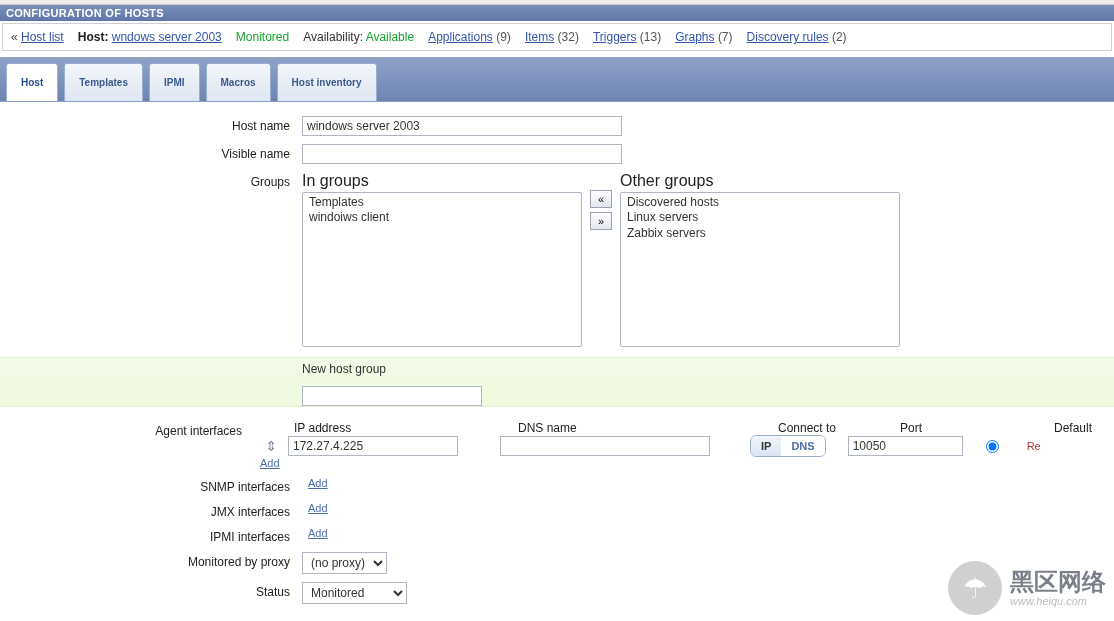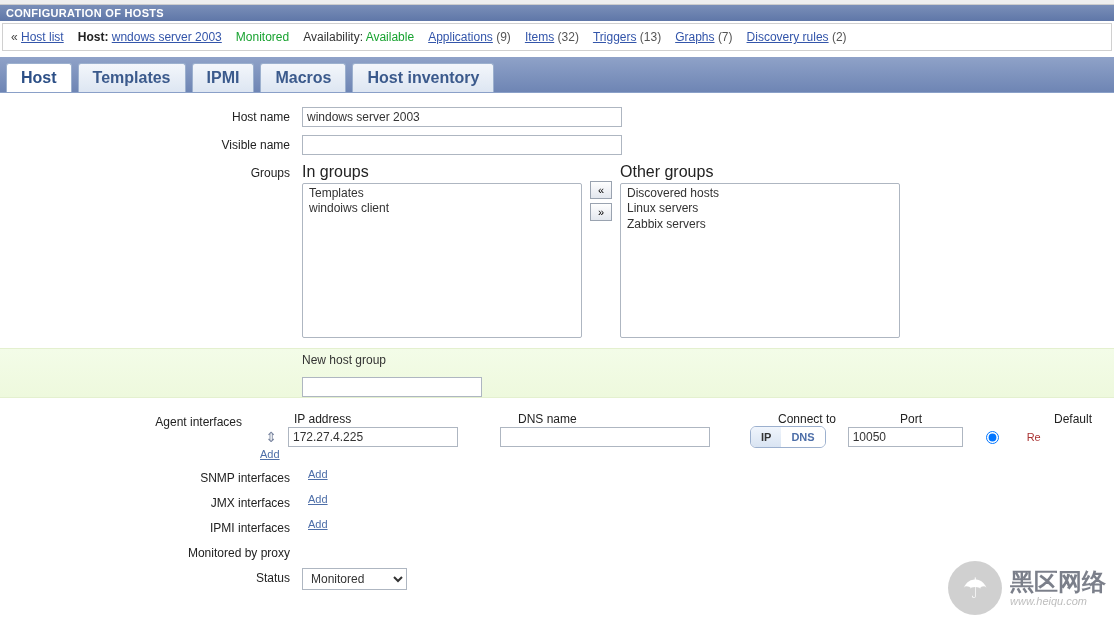--- a/index.html
+++ b/index.html
@@ -10,21 +10,21 @@
 .titlebar{background:linear-gradient(#7a8fb8,#5f77a8);color:#fff;font-weight:bold;font-size:11px;padding:2px 6px;letter-spacing:0.3px}
 
 .statusbar{background:#fff;border:1px solid #d0d0d0;margin:2px 2px 6px 2px;padding:6px 8px;display:flex;align-items:center;gap:14px;font-size:12px}
 .statusbar .laquo{color:#444}
 .statusbar .lbl{color:#222;font-weight:bold}
 .statusbar .mon{color:#18a330}
 .statusbar .avail{color:#18a330}
 .statusbar .cnt{color:#555}
 
 .tabsbar{background:linear-gradient(#8fa2c8,#6e85b4);padding:6px 6px 0 6px;display:flex;gap:6px;border-bottom:1px solid #8aa0c8}
-.tab{background:linear-gradient(#f3f6fb,#dde6f2);border:1px solid #9cb0ce;border-bottom:none;border-radius:3px 3px 0 0;padding:5px 14px;font-size:16px;font-weight:bold;color:#3b5a8c;cursor:pointer}
+.tab{background:linear-gradient(#f3f6fb,#dde6f2);border:1px solid #9cb0ce;border-bottom:none;border-radius:3px 3px 0 0;padding:13px 14px;font-size:10px;font-weight:bold;color:#3b5a8c;cursor:pointer}
 .tab.active{background:#fff;color:#2c4f86}
 
 .form{margin-top:10px}
 .row{display:flex;align-items:flex-start;padding:4px 0}
 .row .label{width:290px;text-align:right;padding-right:12px;padding-top:3px;color:#222;font-size:12px}
 .row .field{flex:1}
 
 input[type=text],select{border:1px solid #aeb6c1;padding:2px 4px;font-family:Liberation Sans, sans-serif;font-size:12px;color:#333;background:#fff}
 input.long{width:310px}
 input.med{width:170px}
@@ -189,20 +189,25 @@
     <div class="field simplelink"><a>Add</a></div>
   </div>
 
   <div class="row">
     <div class="label">IPMI interfaces</div>
     <div class="field simplelink"><a>Add</a></div>
   </div>
 
   <div class="row">
     <div class="label">Monitored by proxy</div>
+    <div class="field">
+      <select class="single">
+        <option>(no proxy)</option>
+      </select>
+    </div>
   </div>
 
   <div class="row">
     <div class="label">Status</div>
     <div class="field">
       <select class="single" style="width:105px">
         <option>Monitored</option>
       </select>
     </div>
   </div>

